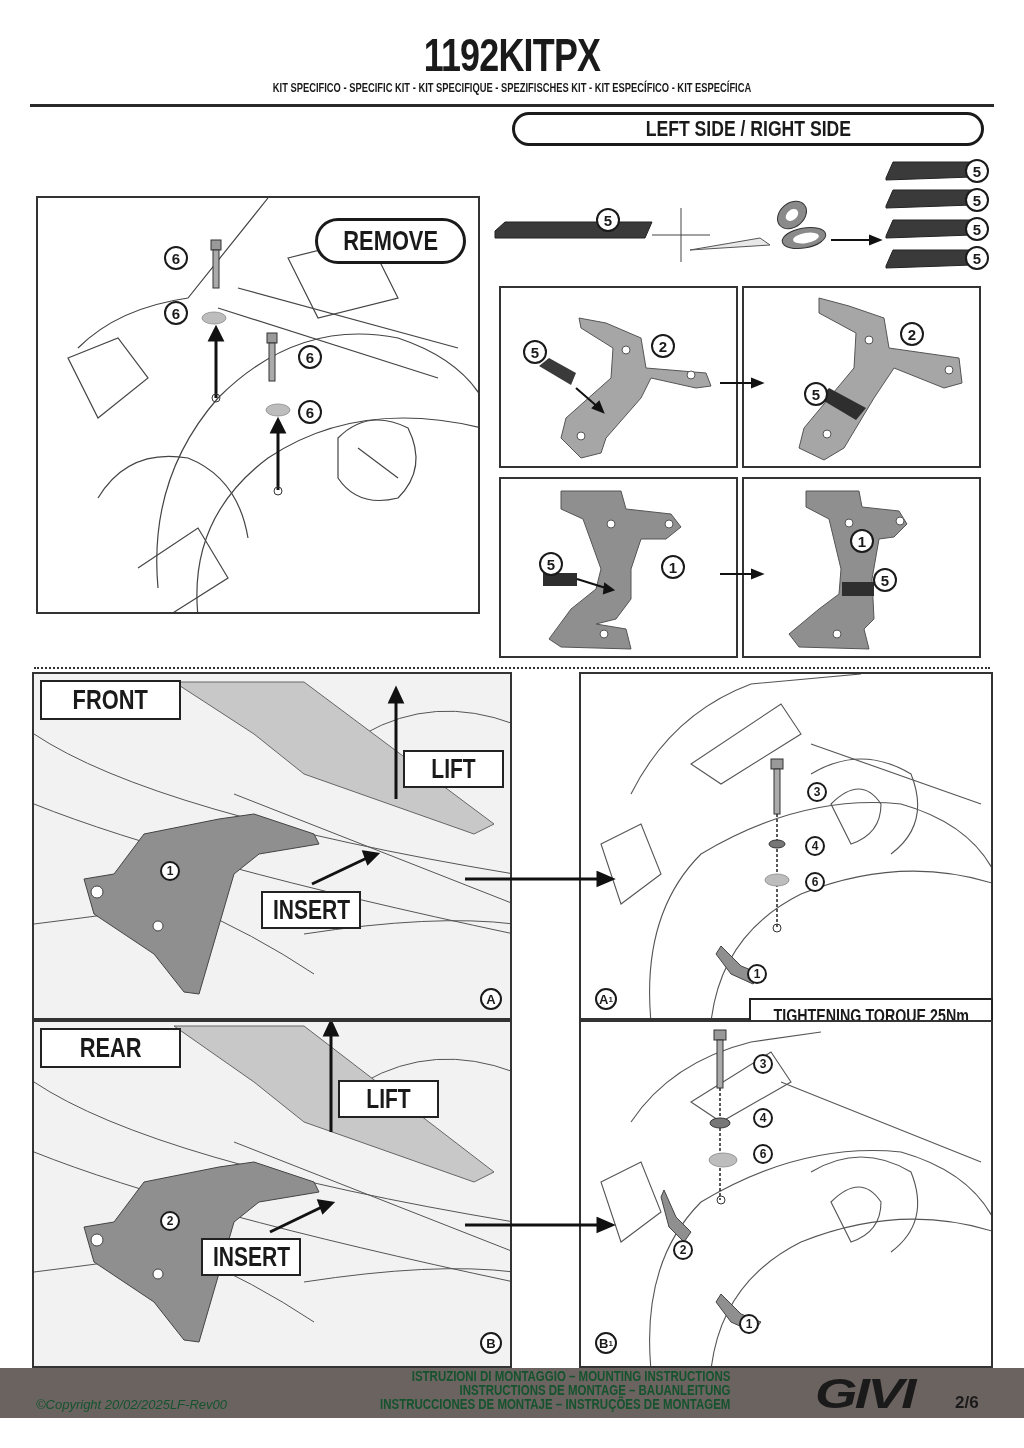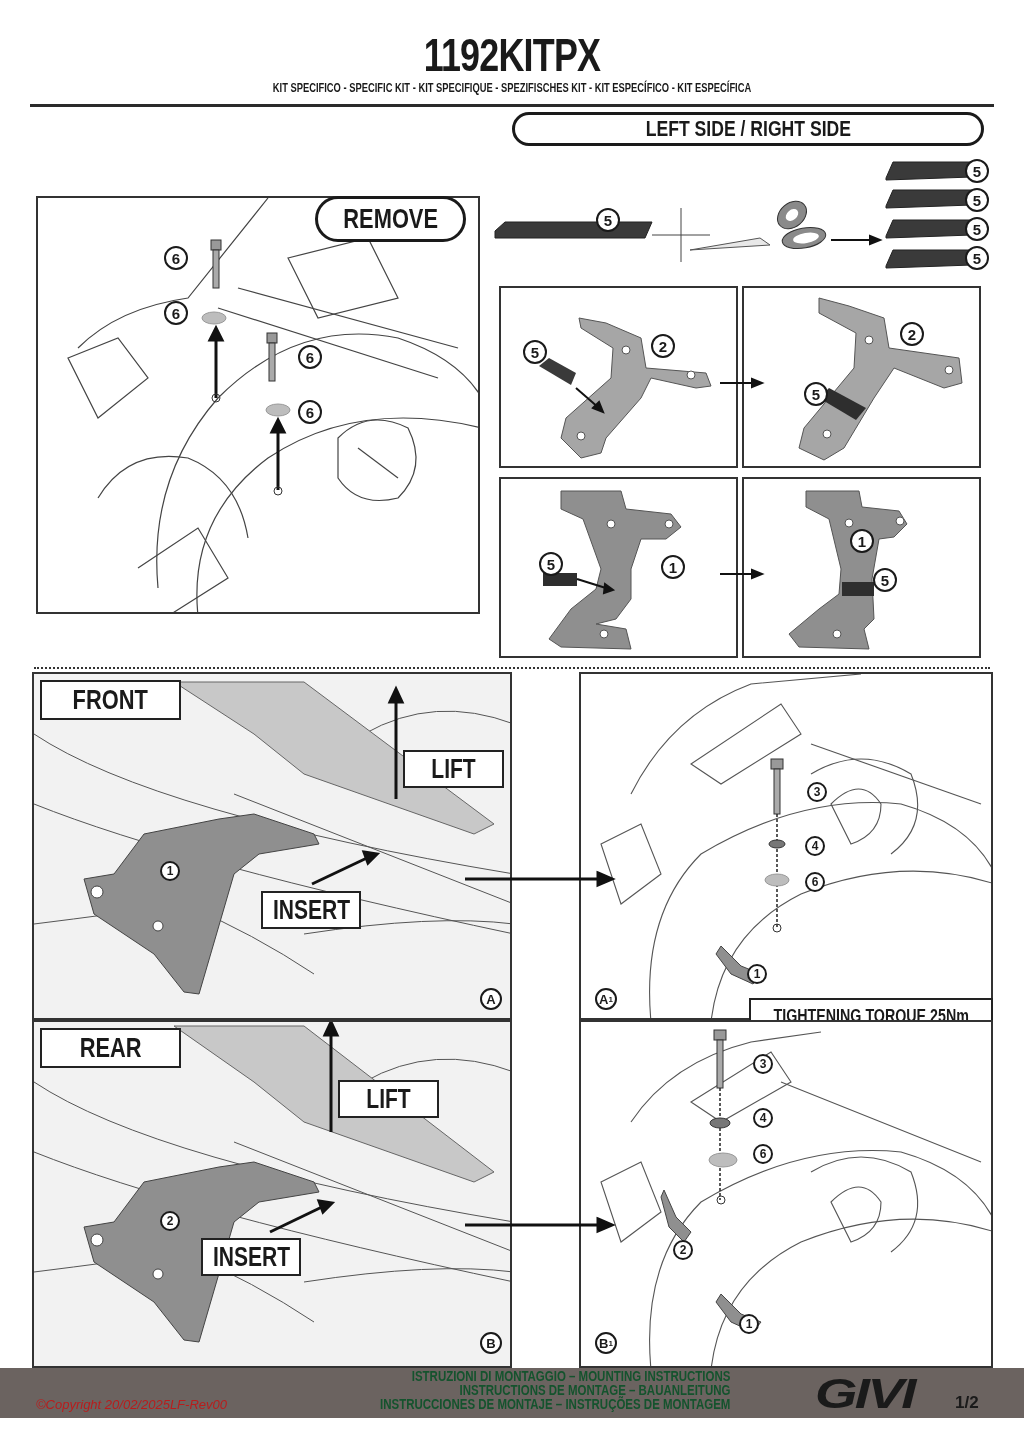--- a/index.html
+++ b/index.html
@@ -15,33 +15,33 @@
 
   .panel { position: absolute; border: 2px solid #333; background: #fff; overflow: hidden; }
   .panel.shaded { background: #f2f2f2; }
 
   .callout { position: absolute; width: 24px; height: 24px; border: 2px solid #1a1a1a; border-radius: 50%; background: #fff; font-weight: bold; font-size: 15px; display:flex; align-items:center; justify-content:center; line-height: 1; }
   .callout.sm { width: 20px; height: 20px; font-size: 12px; }
 
   .label-box { position: absolute; background: #fff; border: 2px solid #222; display:flex; align-items:center; justify-content:center; }
   .label-box span { font-weight: bold; display:inline-block; transform: scaleX(0.78); }
 
-  .remove-pill { position: absolute; left: 315px; top: 196px; width: 151px; height: 46px; border: 3px solid #1a1a1a; border-radius: 23px; background:#fff; display:flex; align-items:center; justify-content:center; }
+  .remove-pill { position: absolute; left: 315px; top: 218px; width: 151px; height: 46px; border: 3px solid #1a1a1a; border-radius: 23px; background:#fff; display:flex; align-items:center; justify-content:center; }
   .remove-pill span { font-size: 28px; font-weight: bold; transform: scaleX(0.78); display:inline-block; }
 
   .dotted { position: absolute; left: 34px; width: 956px; top: 667px; border-top: 2px dotted #333; }
 
   .torque { position: absolute; left: 749px; top: 998px; width: 244px; height: 36px; background:#fff; border: 2px solid #222; display:flex; align-items:center; justify-content:center; }
   .torque span { font-size: 19px; font-weight: bold; transform: scaleX(0.75); display:inline-block; white-space: nowrap; }
 
   .step-id { position: absolute; width: 22px; height: 22px; border: 2px solid #1a1a1a; border-radius: 50%; background:#fff; font-weight:bold; font-size: 13px; display:flex; align-items:center; justify-content:center; }
   .step-id sub { font-size: 8px; vertical-align: baseline; }
 
   .footer { position: absolute; left: 0; top: 1368px; width: 1024px; height: 50px; background: #6b6360; }
-  .copyright { position: absolute; left: 36px; top: 1397px; font-size: 13px; font-style: italic; color: #b91c1c; }
+  .copyright { position: absolute; left: 36px; top: 1397px; font-size: 13px; font-style: italic; color: #14532d; }
   .footer-text { position: absolute; left: 330px; top: 1369px; width: 440px; text-align: right; color: #14532d; font-weight: bold; font-size: 14px; line-height: 14px; }
   .footer-text div { transform: scaleX(0.82); }
   .logo { position: absolute; left: 815px; top: 1374px; font-size: 42px; font-weight: 900; color: #1a1a1a; font-style: italic; letter-spacing: -2px; transform: scaleX(1.3); transform-origin: left; line-height: 40px; }
   .pageno { position: absolute; left: 955px; top: 1393px; font-size: 17px; font-weight: bold; color: #1a1a1a; }
 
   svg { position: absolute; left: 0; top: 0; }
 </style>
 </head>
 <body>
 
@@ -336,13 +336,13 @@
 </svg>
 
 <div class="footer"></div>
 <div class="copyright">©Copyright 20/02/2025LF-Rev00</div>
 <div class="footer-text">
   <div>ISTRUZIONI DI MONTAGGIO  –  MOUNTING INSTRUCTIONS</div>
   <div>INSTRUCTIONS DE MONTAGE – BAUANLEITUNG</div>
   <div>INSTRUCCIONES DE MONTAJE – INSTRUÇÕES DE MONTAGEM</div>
 </div>
 <div class="logo">GIVI</div>
-<div class="pageno">1/2</div>
+<div class="pageno">2/6</div>
 
 </body></html>

